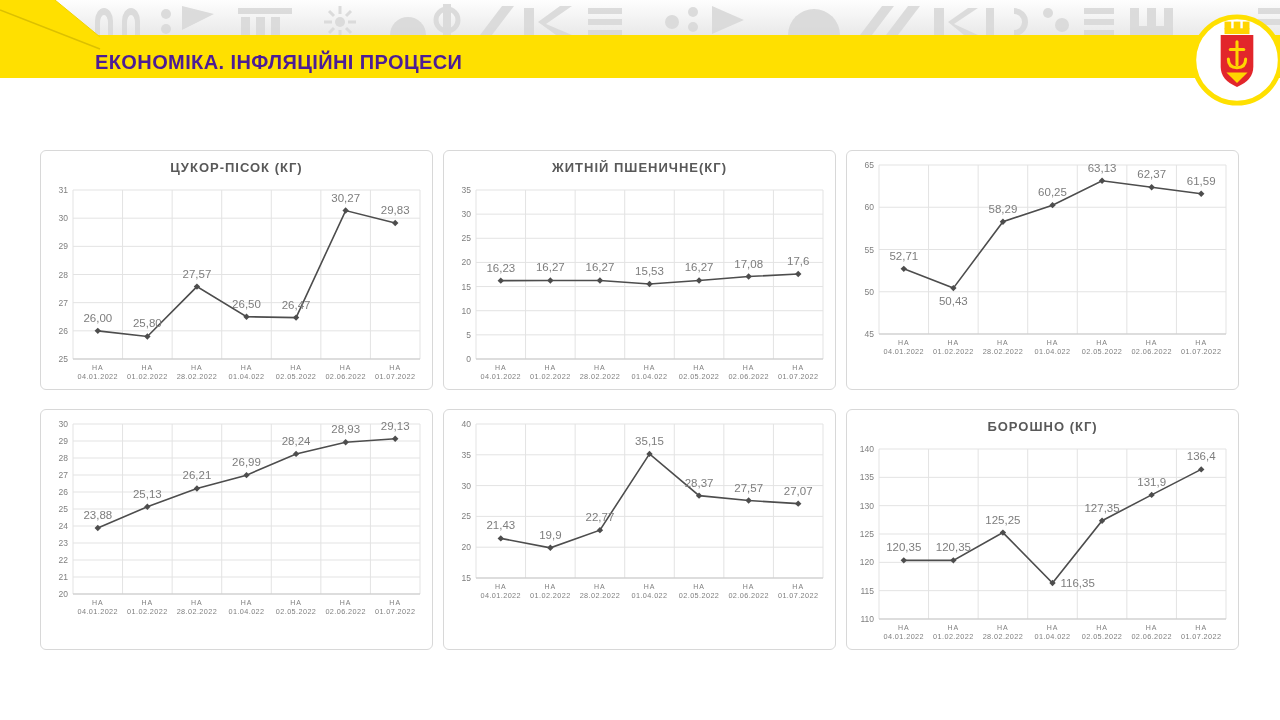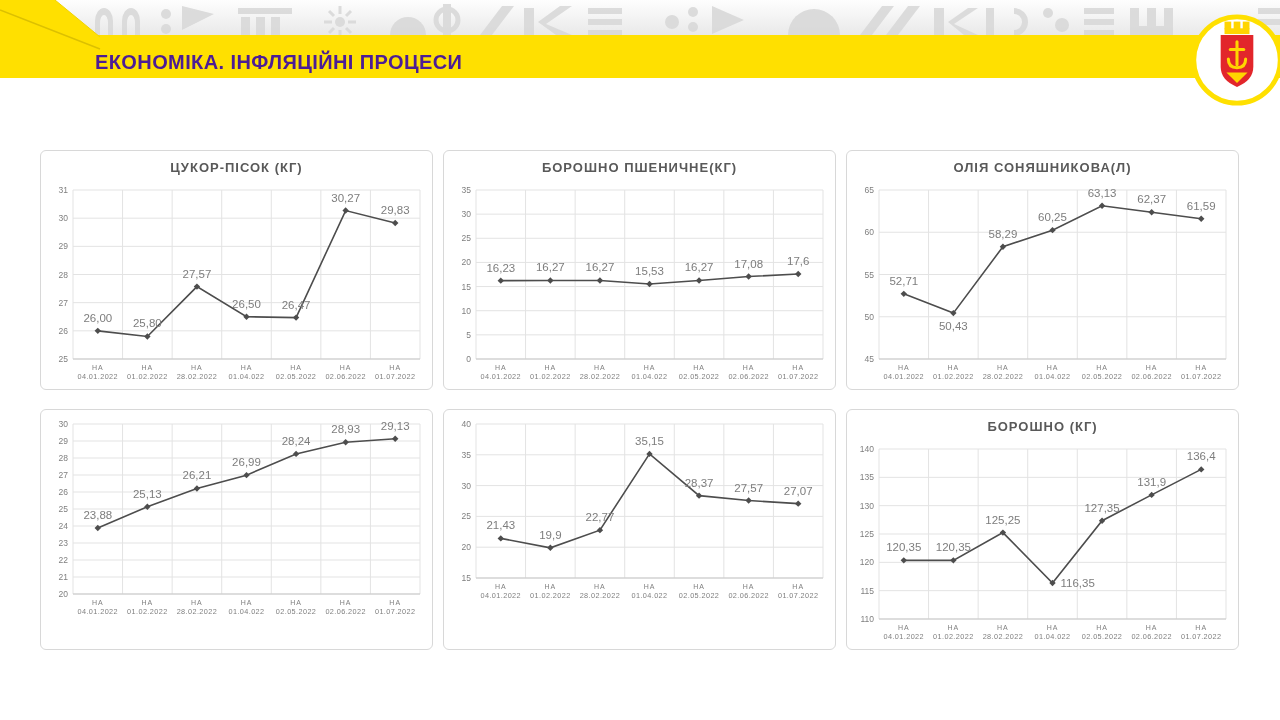--- a/index.html
+++ b/index.html
@@ -170,21 +170,21 @@
           <text x="205.5" y="131.75" text-anchor="middle" font-size="11.5px" fill="#7d7d7d">26,50</text>
           <path d="M255.07142857142856,138.39500000000004 L258.27142857142854,141.59500000000003 L255.07142857142856,144.79500000000002 L251.87142857142857,141.59500000000003 Z" fill="#4d4d4d"></path>
           <text x="255.07142857142856" y="132.59500000000003" text-anchor="middle" font-size="11.5px" fill="#7d7d7d">26,47</text>
           <path d="M304.6428571428571,31.361666666666682 L307.8428571428571,34.56166666666668 L304.6428571428571,37.761666666666684 L301.4428571428571,34.56166666666668 Z" fill="#4d4d4d"></path>
           <text x="304.6428571428571" y="25.56166666666668" text-anchor="middle" font-size="11.5px" fill="#7d7d7d">30,27</text>
           <path d="M354.2142857142857,43.755000000000045 L357.4142857142857,46.95500000000005 L354.2142857142857,50.15500000000005 L351.01428571428573,46.95500000000005 Z" fill="#4d4d4d"></path>
           <text x="354.2142857142857" y="37.95500000000005" text-anchor="middle" font-size="11.5px" fill="#7d7d7d">29,83</text>
         </svg></div>
   </div>
   <div class="card">
-    <div class="chart-title">БОРОШНО ПШЕНИЧНЕ(КГ)</div>
+    <div class="chart-title">ЖИТНІЙ ПШЕНИЧНЕ(КГ)</div>
     <div class="plot"><svg width="391" height="213">
           <line x1="32" y1="14" x2="32" y2="183" stroke="#e3e3e3" stroke-width="1"></line>
           <line x1="81.57142857142857" y1="14" x2="81.57142857142857" y2="183" stroke="#e3e3e3" stroke-width="1"></line>
           <line x1="131.14285714285714" y1="14" x2="131.14285714285714" y2="183" stroke="#e3e3e3" stroke-width="1"></line>
           <line x1="180.71428571428572" y1="14" x2="180.71428571428572" y2="183" stroke="#e3e3e3" stroke-width="1"></line>
           <line x1="230.28571428571428" y1="14" x2="230.28571428571428" y2="183" stroke="#e3e3e3" stroke-width="1"></line>
           <line x1="279.85714285714283" y1="14" x2="279.85714285714283" y2="183" stroke="#e3e3e3" stroke-width="1"></line>
           <line x1="329.42857142857144" y1="14" x2="329.42857142857144" y2="183" stroke="#e3e3e3" stroke-width="1"></line>
           <line x1="379" y1="14" x2="379" y2="183" stroke="#e3e3e3" stroke-width="1"></line>
           <line x1="32" y1="183" x2="379" y2="183" stroke="#e3e3e3" stroke-width="1"></line>
@@ -229,21 +229,20 @@
           <text x="205.5" y="99.01228571428571" text-anchor="middle" font-size="11.5px" fill="#7d7d7d">15,53</text>
           <path d="M255.07142857142856,101.23914285714285 L258.27142857142854,104.43914285714285 L255.07142857142856,107.63914285714286 L251.87142857142857,104.43914285714285 Z" fill="#4d4d4d"></path>
           <text x="255.07142857142856" y="95.43914285714285" text-anchor="middle" font-size="11.5px" fill="#7d7d7d">16,27</text>
           <path d="M304.6428571428571,97.328 L307.8428571428571,100.528 L304.6428571428571,103.72800000000001 L301.4428571428571,100.528 Z" fill="#4d4d4d"></path>
           <text x="304.6428571428571" y="91.528" text-anchor="middle" font-size="11.5px" fill="#7d7d7d">17,08</text>
           <path d="M354.2142857142857,94.81714285714285 L357.4142857142857,98.01714285714286 L354.2142857142857,101.21714285714286 L351.01428571428573,98.01714285714286 Z" fill="#4d4d4d"></path>
           <text x="354.2142857142857" y="89.01714285714286" text-anchor="middle" font-size="11.5px" fill="#7d7d7d">17,6</text>
         </svg></div>
   </div>
   <div class="card">
-    <div class="chart-title">ОЛІЯ СОНЯШНИКОВА(Л)</div>
     <div class="plot"><svg width="391" height="213">
           <line x1="32" y1="14" x2="32" y2="183" stroke="#e3e3e3" stroke-width="1"></line>
           <line x1="81.57142857142857" y1="14" x2="81.57142857142857" y2="183" stroke="#e3e3e3" stroke-width="1"></line>
           <line x1="131.14285714285714" y1="14" x2="131.14285714285714" y2="183" stroke="#e3e3e3" stroke-width="1"></line>
           <line x1="180.71428571428572" y1="14" x2="180.71428571428572" y2="183" stroke="#e3e3e3" stroke-width="1"></line>
           <line x1="230.28571428571428" y1="14" x2="230.28571428571428" y2="183" stroke="#e3e3e3" stroke-width="1"></line>
           <line x1="279.85714285714283" y1="14" x2="279.85714285714283" y2="183" stroke="#e3e3e3" stroke-width="1"></line>
           <line x1="329.42857142857144" y1="14" x2="329.42857142857144" y2="183" stroke="#e3e3e3" stroke-width="1"></line>
           <line x1="379" y1="14" x2="379" y2="183" stroke="#e3e3e3" stroke-width="1"></line>
           <line x1="32" y1="183" x2="379" y2="183" stroke="#e3e3e3" stroke-width="1"></line>

